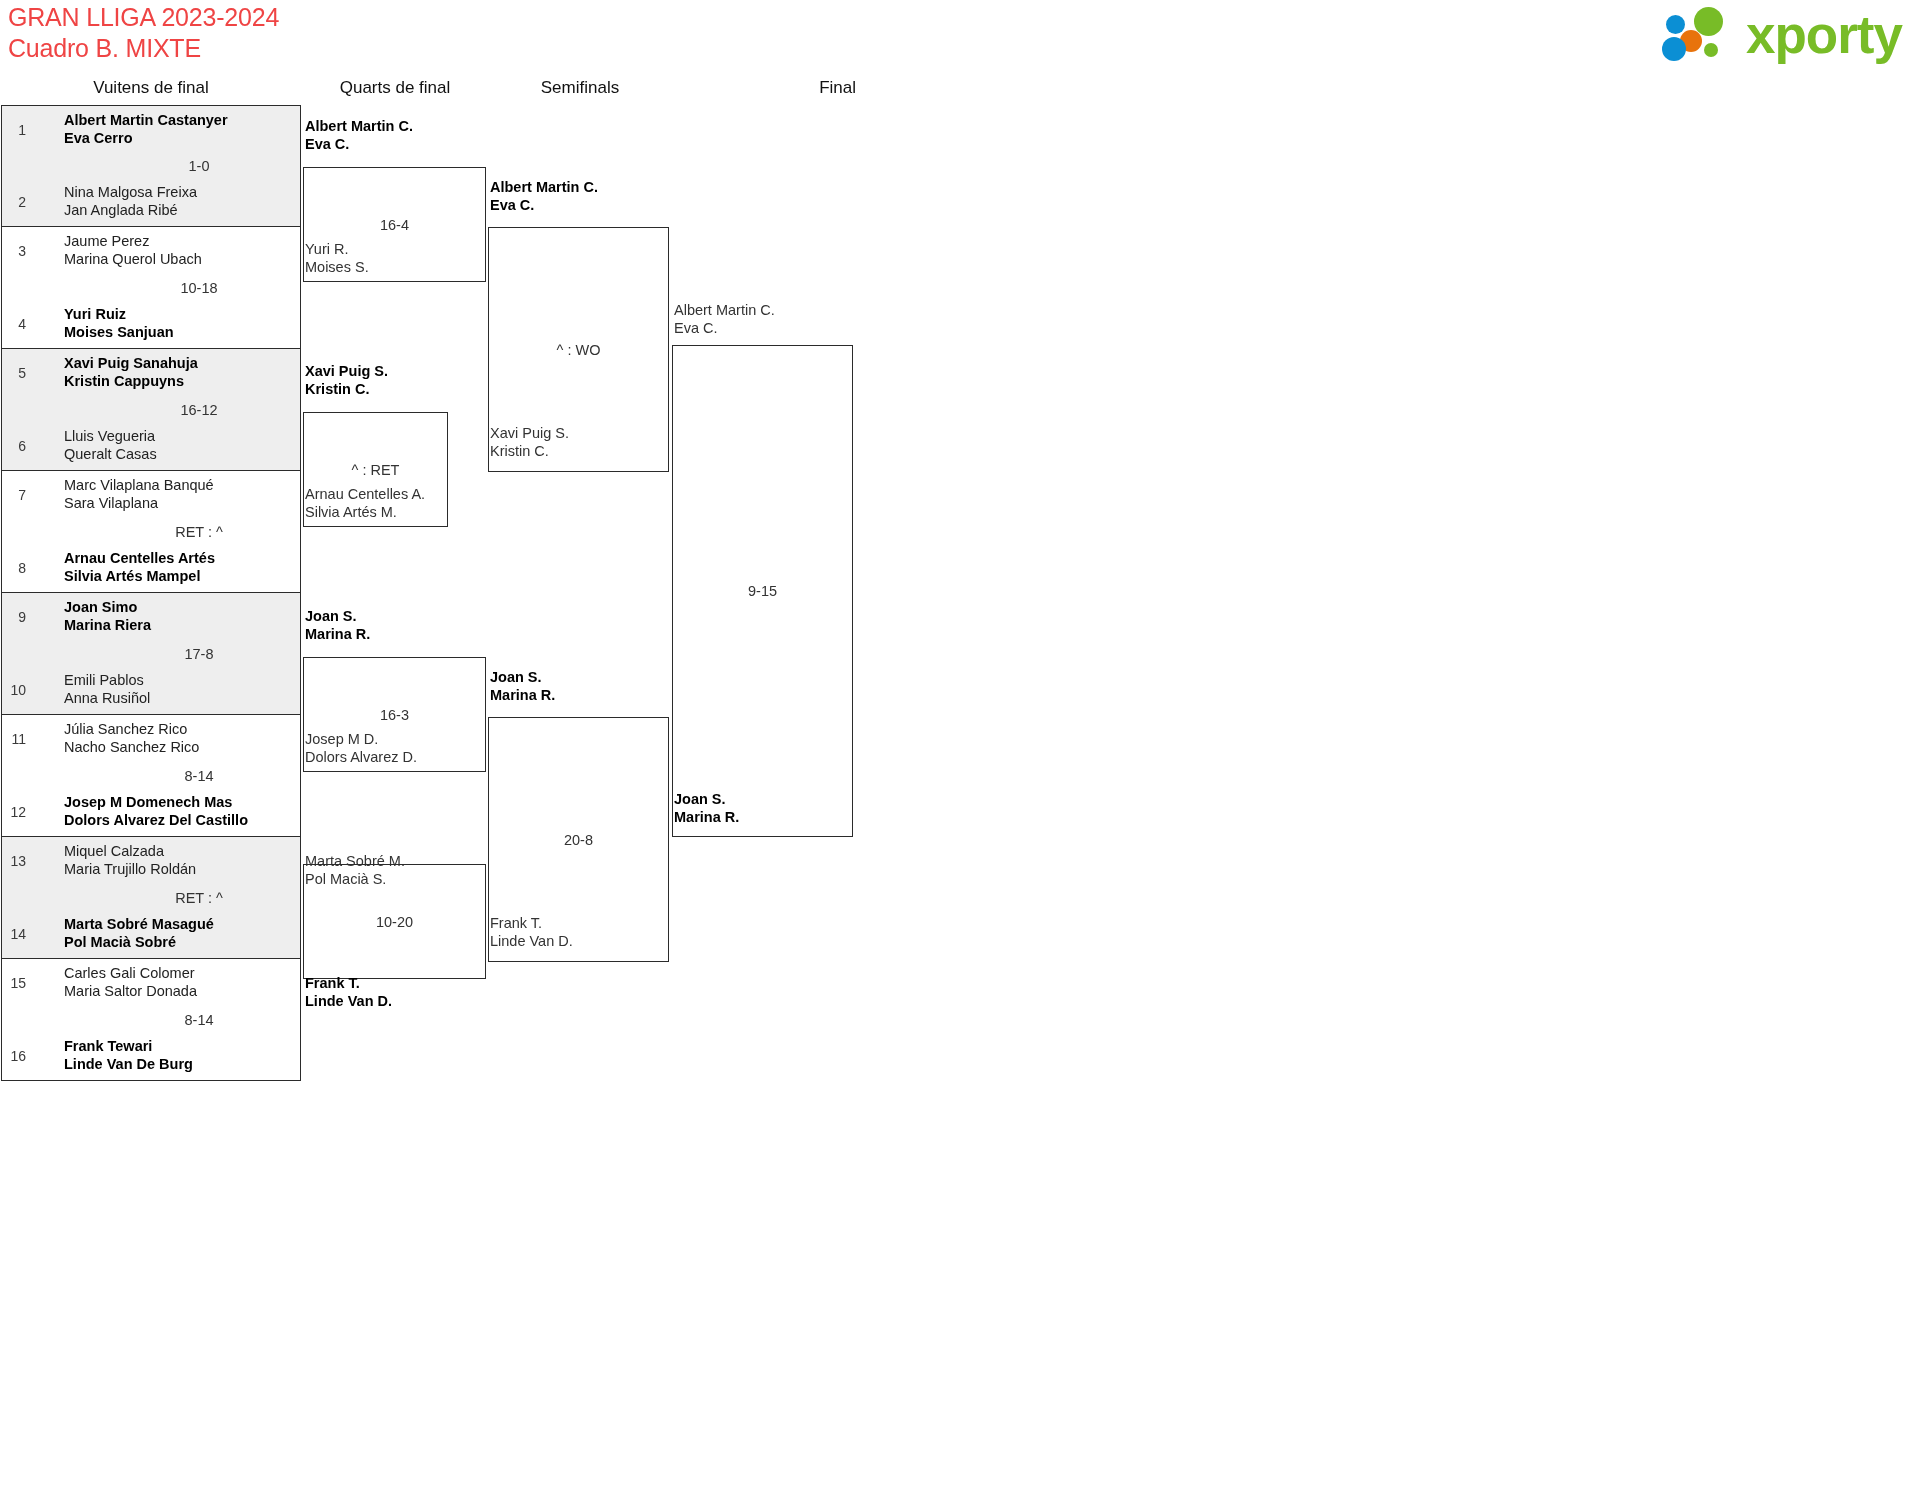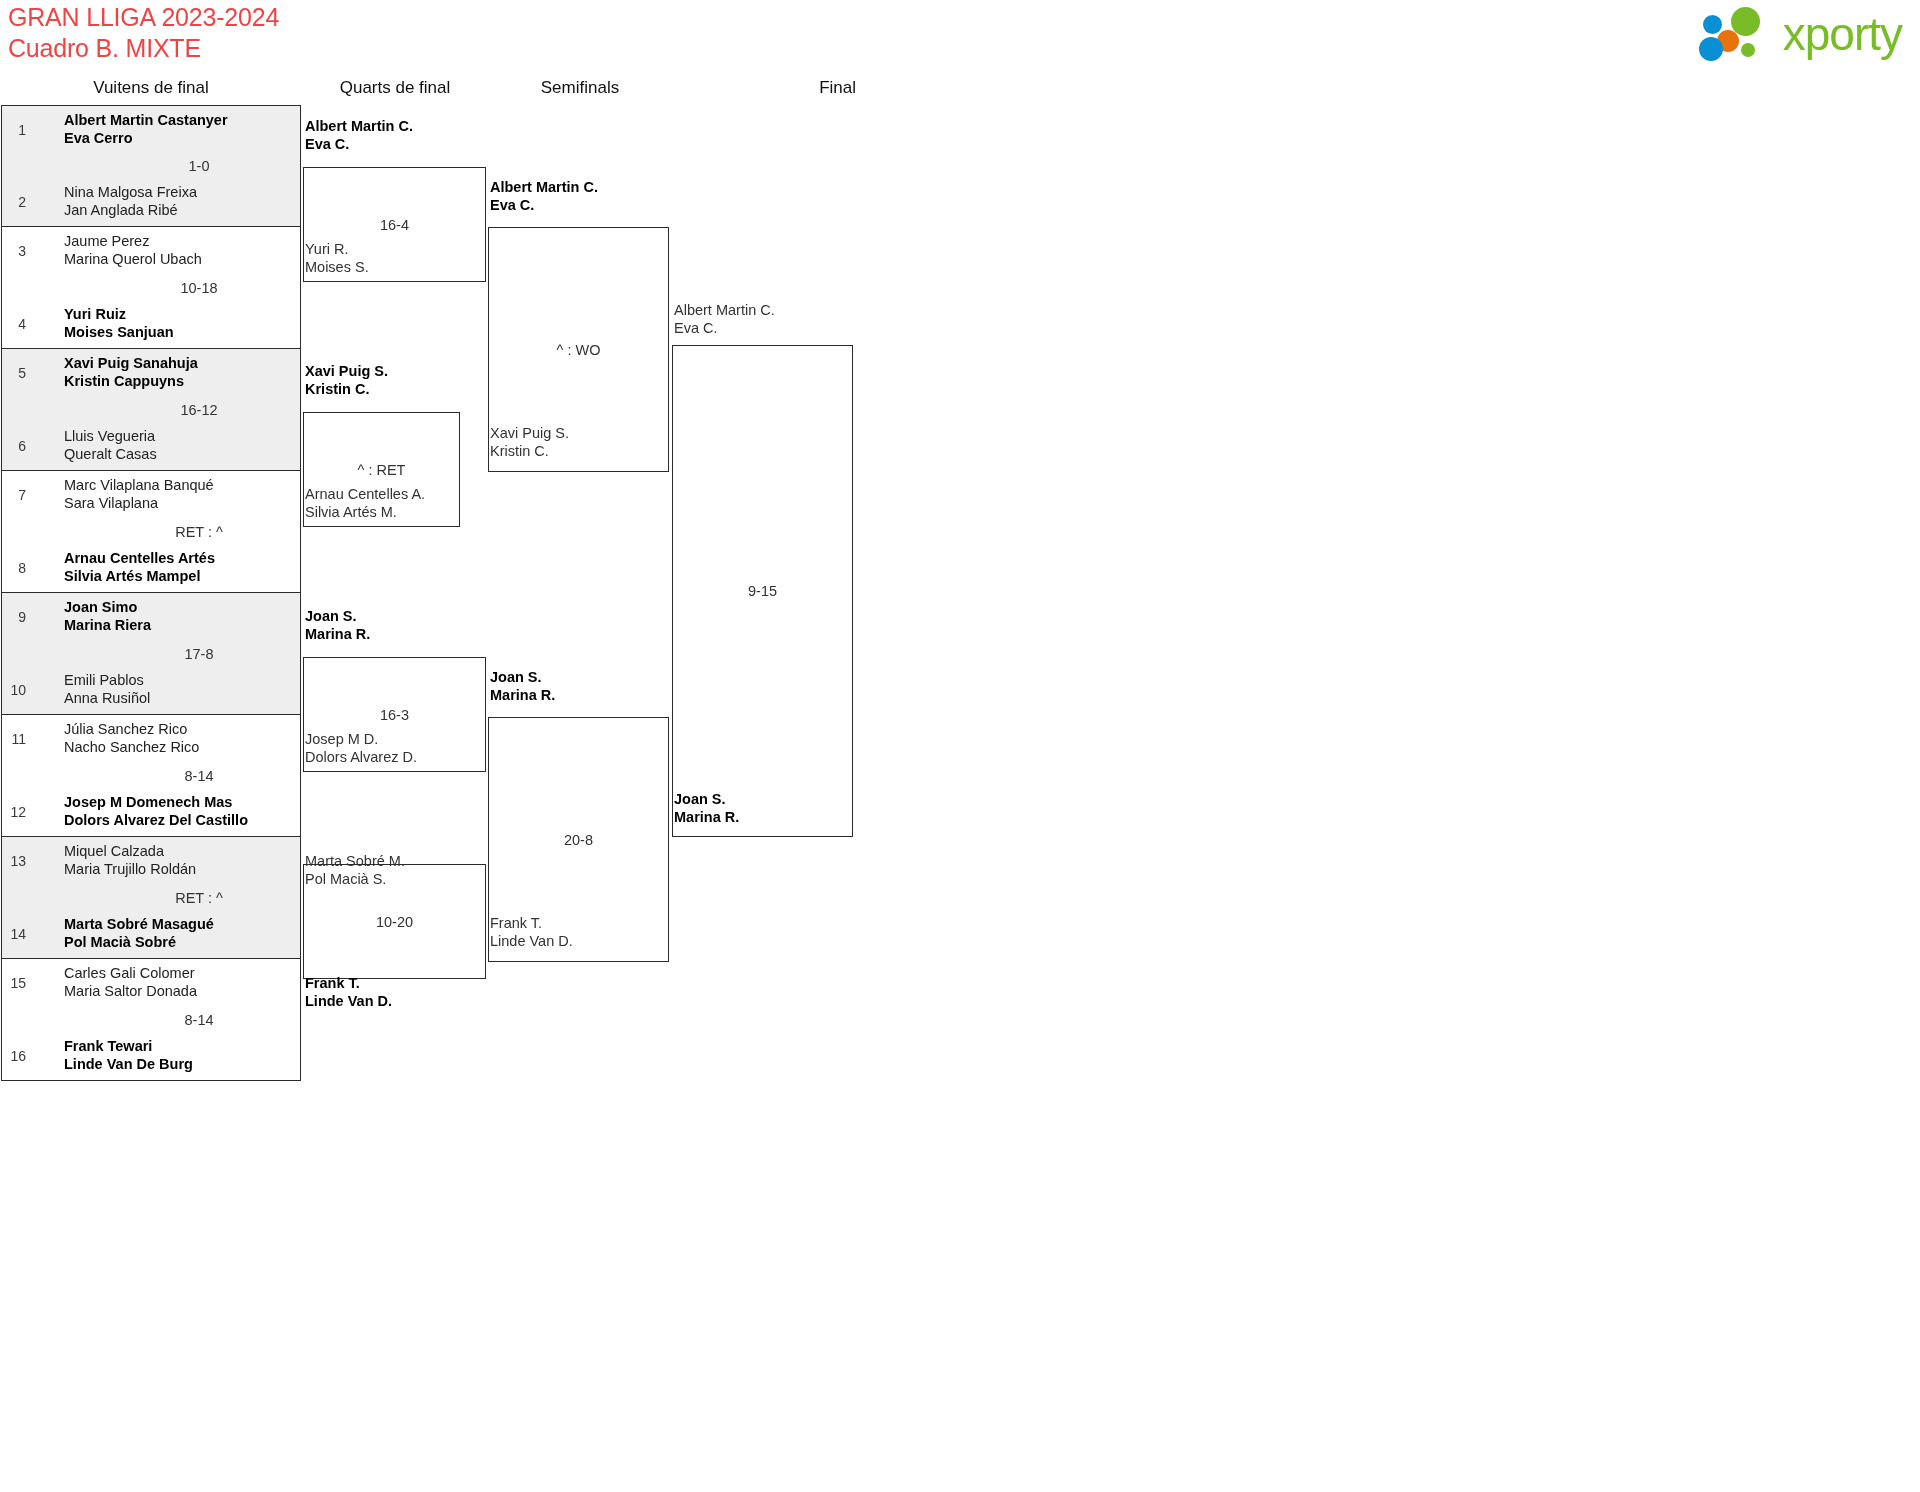--- a/index.html
+++ b/index.html
@@ -13,21 +13,21 @@
   }
   .page{position:relative;width:1920px;height:1492px;}
 
   
   .title-block{position:absolute;left:8px;top:2px;}
   .title-line{font-size:25px;font-weight:400;letter-spacing:-0.2px;line-height:1.22;color:#ef4444;}
 
   .logo{position:absolute;right:18px;top:6px;display:flex;align-items:center;gap:6px;}
   .logo-mark{position:relative;width:78px;height:56px;}
   .logo-mark i{position:absolute;border-radius:50%;display:block;}
-  .logo-word{font-size:46px;font-weight:400;letter-spacing:-1px;line-height:1;}
+  .logo-word{font-size:53px;font-weight:700;letter-spacing:-1px;line-height:1;}
 
   
   .round-head{position:absolute;font-size:17px;font-weight:400;color:#111;text-align:center;}
 
   
   .r1{position:absolute;left:1px;top:105px;width:300px;}
   .r1-match{position:relative;width:300px;height:122px;box-sizing:border-box;
             border-left:1.5px solid #2b2b2b;border-right:1.5px solid #2b2b2b;
             border-bottom:1.5px solid #2b2b2b;}
   .r1-match.first{border-top:1.5px solid #2b2b2b;}
@@ -237,21 +237,21 @@
   </div>
   <div class="adv" style="left:305px;top:241px;">
     <div class="nm">Yuri R.</div>
     <div class="nm">Moises S.</div>
   </div>
 
   <div class="adv win" style="left:305px;top:363px;">
     <div class="nm">Xavi Puig S.</div>
     <div class="nm">Kristin C.</div>
   </div>
-  <div class="bx" style="left:303px;top:412px;width:157px;height:115px;">
+  <div class="bx" style="left:303px;top:412px;width:145px;height:115px;">
     <div class="sc">^ : RET</div>
   </div>
   <div class="adv" style="left:305px;top:486px;">
     <div class="nm">Arnau Centelles A.</div>
     <div class="nm">Silvia Artés M.</div>
   </div>
 
   <div class="adv win" style="left:305px;top:608px;">
     <div class="nm">Joan S.</div>
     <div class="nm">Marina R.</div>

